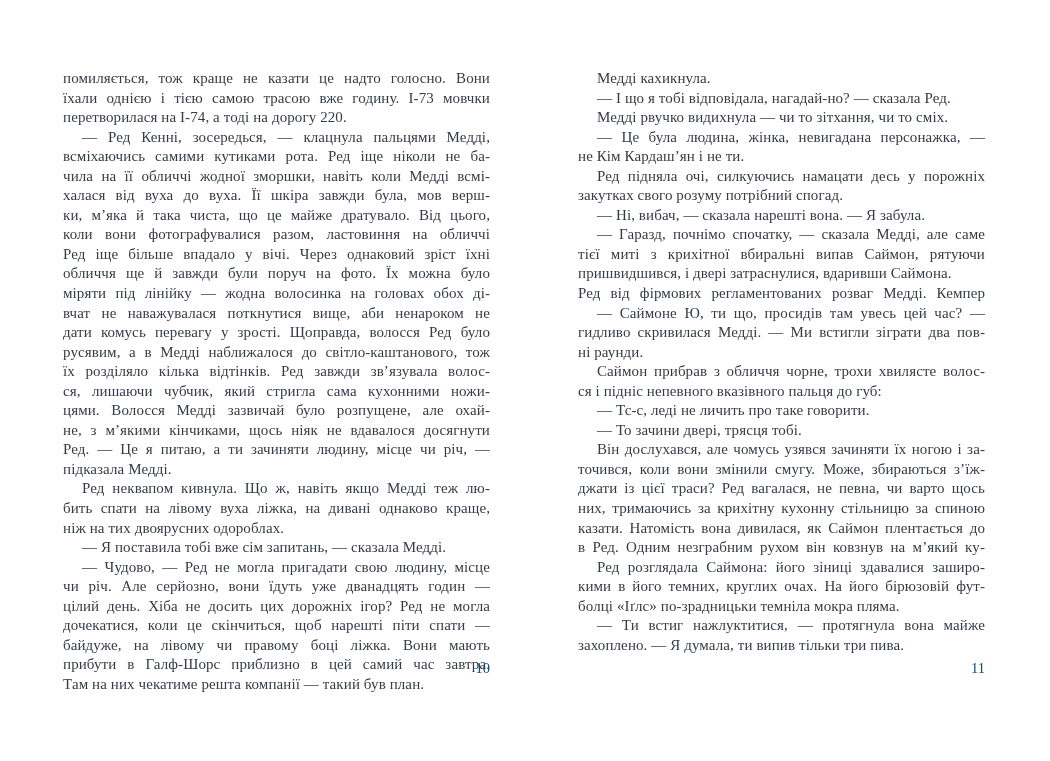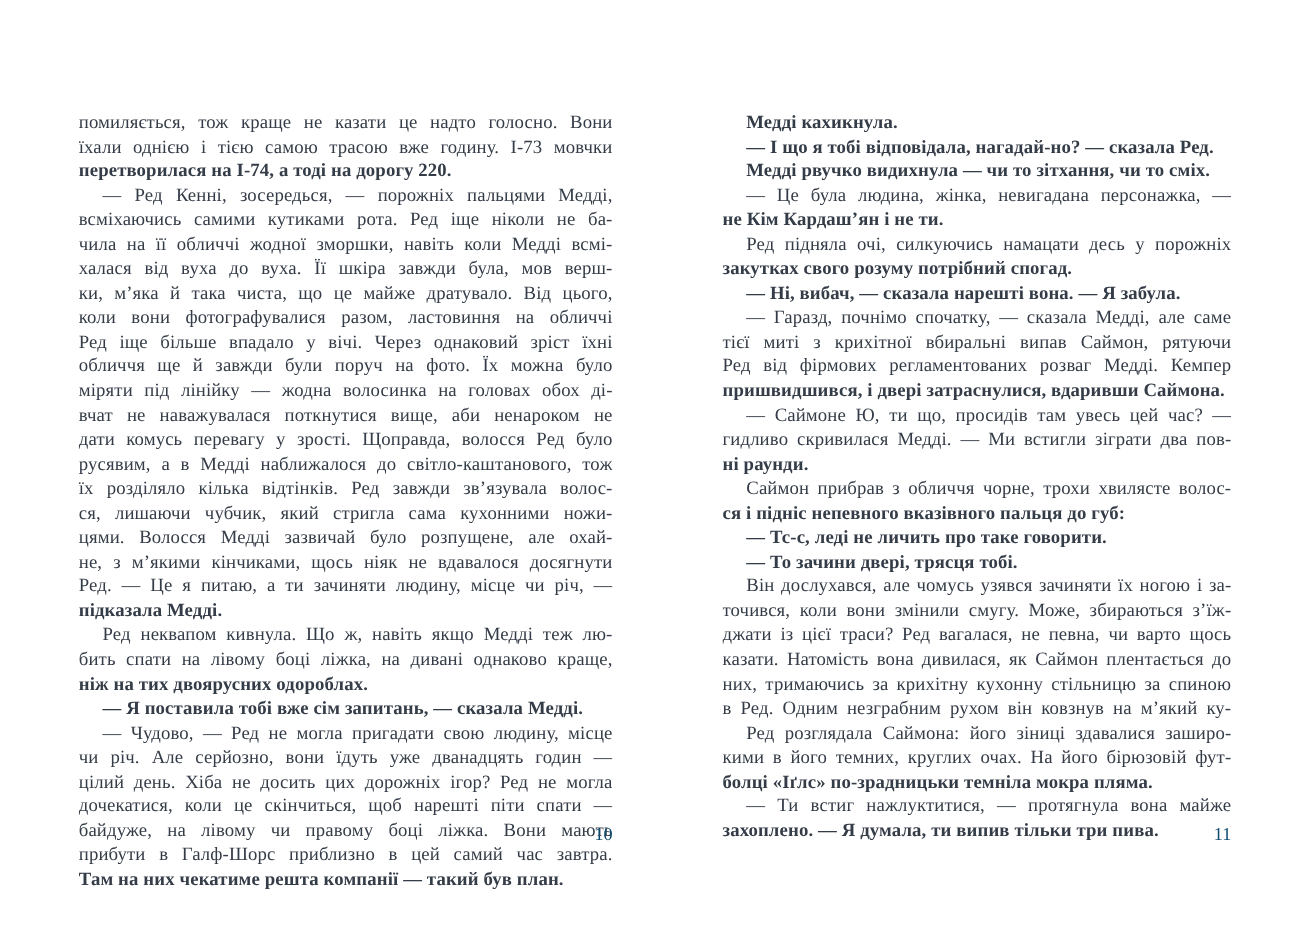--- a/index.html
+++ b/index.html
@@ -15,21 +15,20 @@
     font-family: "Liberation Serif", "DejaVu Serif", serif;
   }
   .spread {
     position: absolute;
     inset: 0;
     background: #ffffff;
   }
   .text-column {
     position: absolute;
     top: 69px;
-    margin-top: 20px;
   }
   .text-column.left {
     left: 63px;
     width: 427px;
   }
   .text-column.right {
     left: 578px;
     width: 407px;
   }
   .line {
@@ -41,21 +40,20 @@
     text-align-last: justify;
     overflow: hidden;
     white-space: normal;
     letter-spacing: 0.1px;
   }
   .line.indent {
     text-indent: 19px;
   }
   .line.para-end {
     text-align-last: left;
-    font-weight: bold;
   }
   .page-number {
     position: absolute;
     top: 661px;
     font-size: 14.5px;
     line-height: 15px;
     color: #0c4a6e;
     text-align: right;
   }
   .page-number.left {
@@ -69,40 +67,40 @@
 </style>
 </head>
 <body>
 
 <div class="spread">
 
   <div class="text-column left">
       <div class="line">помиляється, тож краще не казати це надто голосно. Вони</div>
       <div class="line">їхали однією і тією самою трасою вже годину. І-73 мовчки</div>
       <div class="line para-end">перетворилася на І-74, а тоді на дорогу 220.</div>
-      <div class="line indent">— Ред Кенні, зосередься, — порожніх пальцями Медді,</div>
+      <div class="line indent">— Ред Кенні, зосередься, — клацнула пальцями Медді,</div>
       <div class="line">всміхаючись самими кутиками рота. Ред іще ніколи не ба-</div>
       <div class="line">чила на її обличчі жодної зморшки, навіть коли Медді всмі-</div>
       <div class="line">халася від вуха до вуха. Її шкіра завжди була, мов верш-</div>
       <div class="line">ки, м’яка й така чиста, що це майже дратувало. Від цього,</div>
       <div class="line">коли вони фотографувалися разом, ластовиння на обличчі</div>
       <div class="line">Ред іще більше впадало у вічі. Через однаковий зріст їхні</div>
       <div class="line">обличчя ще й завжди були поруч на фото. Їх можна було</div>
       <div class="line">міряти під лінійку — жодна волосинка на головах обох ді-</div>
       <div class="line">вчат не наважувалася поткнутися вище, аби ненароком не</div>
       <div class="line">дати комусь перевагу у зрості. Щоправда, волосся Ред було</div>
       <div class="line">русявим, а в Медді наближалося до світло-каштанового, тож</div>
       <div class="line">їх розділяло кілька відтінків. Ред завжди зв’язувала волос-</div>
       <div class="line">ся, лишаючи чубчик, який стригла сама кухонними ножи-</div>
       <div class="line">цями. Волосся Медді зазвичай було розпущене, але охай-</div>
       <div class="line">не, з м’якими кінчиками, щось ніяк не вдавалося досягнути</div>
       <div class="line">Ред. — Це я питаю, а ти зачиняти людину, місце чи річ, —</div>
       <div class="line para-end">підказала Медді.</div>
       <div class="line indent">Ред неквапом кивнула. Що ж, навіть якщо Медді теж лю-</div>
-      <div class="line">бить спати на лівому боці ліжка, на дивані однаково краще,</div>
+      <div class="line">бить спати на лівому вуха ліжка, на дивані однаково краще,</div>
       <div class="line para-end">ніж на тих двоярусних одороблах.</div>
       <div class="line indent para-end">— Я поставила тобі вже сім запитань, — сказала Медді.</div>
       <div class="line indent">— Чудово, — Ред не могла пригадати свою людину, місце</div>
       <div class="line">чи річ. Але серйозно, вони їдуть уже дванадцять годин —</div>
       <div class="line">цілий день. Хіба не досить цих дорожніх ігор? Ред не могла</div>
       <div class="line">дочекатися, коли це скінчиться, щоб нарешті піти спати —</div>
       <div class="line">байдуже, на лівому чи правому боці ліжка. Вони мають</div>
       <div class="line">прибути в Галф-Шорс приблизно в цей самий час завтра.</div>
       <div class="line para-end">Там на них чекатиме решта компанії — такий був план.</div>
     </div>
@@ -113,34 +111,34 @@
       <div class="line indent para-end">Медді кахикнула.</div>
       <div class="line indent para-end">— І що я тобі відповідала, нагадай-но? — сказала Ред.</div>
       <div class="line indent para-end">Медді рвучко видихнула — чи то зітхання, чи то сміх.</div>
       <div class="line indent">— Це була людина, жінка, невигадана персонажка, —</div>
       <div class="line para-end">не Кім Кардаш’ян і не ти.</div>
       <div class="line indent">Ред підняла очі, силкуючись намацати десь у порожніх</div>
       <div class="line para-end">закутках свого розуму потрібний спогад.</div>
       <div class="line indent para-end">— Ні, вибач, — сказала нарешті вона. — Я забула.</div>
       <div class="line indent">— Гаразд, почнімо спочатку, — сказала Медді, але саме</div>
       <div class="line">тієї миті з крихітної вбиральні випав Саймон, рятуючи</div>
+      <div class="line para-end">пришвидшився, і двері затраснулися, вдаривши Саймона.</div>
       <div class="line">Ред від фірмових регламентованих розваг Медді. Кемпер</div>
-      <div class="line para-end">пришвидшився, і двері затраснулися, вдаривши Саймона.</div>
       <div class="line indent">— Саймоне Ю, ти що, просидів там увесь цей час? —</div>
       <div class="line">гидливо скривилася Медді. — Ми встигли зіграти два пов-</div>
       <div class="line para-end">ні раунди.</div>
       <div class="line indent">Саймон прибрав з обличчя чорне, трохи хвилясте волос-</div>
       <div class="line para-end">ся і підніс непевного вказівного пальця до губ:</div>
       <div class="line indent para-end">— Тс-с, леді не личить про таке говорити.</div>
       <div class="line indent para-end">— То зачини двері, трясця тобі.</div>
       <div class="line indent">Він дослухався, але чомусь узявся зачиняти їх ногою і за-</div>
       <div class="line">точився, коли вони змінили смугу. Може, збираються з’їж-</div>
       <div class="line">джати із цієї траси? Ред вагалася, не певна, чи варто щось</div>
+      <div class="line">них, тримаючись за крихітну кухонну стільницю за спиною</div>
       <div class="line">казати. Натомість вона дивилася, як Саймон плентається до</div>
-      <div class="line">них, тримаючись за крихітну кухонну стільницю за спиною</div>
       <div class="line">в Ред. Одним незграбним рухом він ковзнув на м’який ку-</div>
       <div class="line indent">Ред розглядала Саймона: його зіниці здавалися заширо-</div>
       <div class="line">кими в його темних, круглих очах. На його бірюзовій фут-</div>
       <div class="line para-end">болці «Іґлс» по-зрадницьки темніла мокра пляма.</div>
       <div class="line indent">— Ти встиг нажлуктитися, — протягнула вона майже</div>
       <div class="line para-end">захоплено. — Я думала, ти випив тільки три пива.</div>
     </div>
 
   <div class="page-number right">11</div>
 

